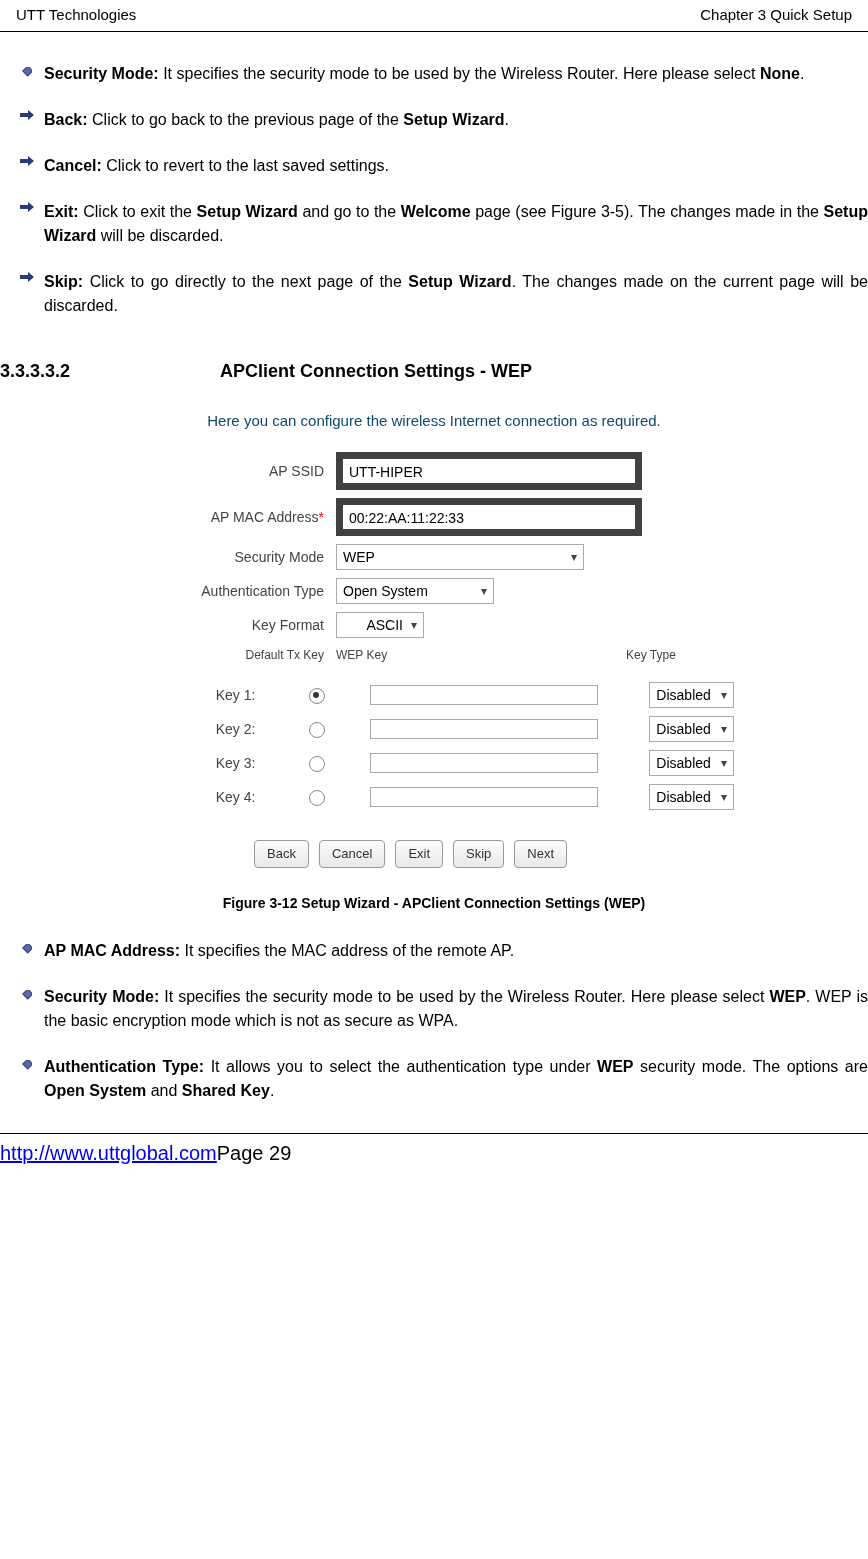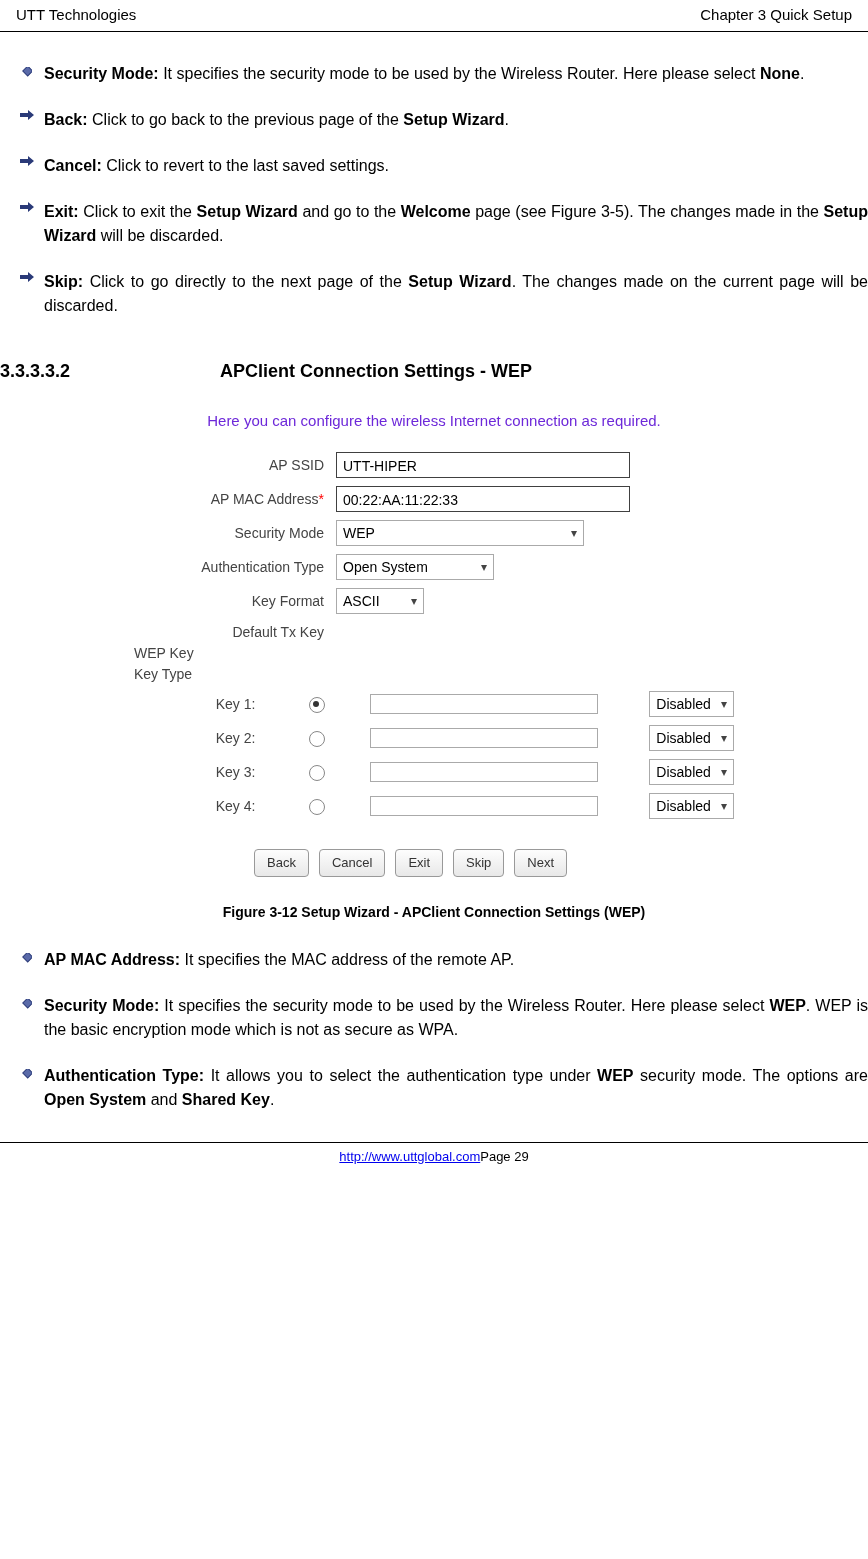--- a/index.html
+++ b/index.html
@@ -57,76 +57,75 @@
     text-align: center;
     margin: 20px 0;
   }
   .figure-inner {
     display: inline-block;
     text-align: left;
     width: 600px;
   }
   .intro-line {
     text-align: center;
-    color: #6d28d9;
+    color: #0c4a6e;
     font-size: 15px;
     margin-bottom: 20px;
   }
   .form-row {
     display: flex;
     align-items: center;
     margin-bottom: 8px;
   }
   .form-label {
     width: 190px;
     text-align: right;
     padding-right: 12px;
     color: #444;
     font-size: 14px;
   }
   .req {
     color: red;
   }
   .text-input {
-    border: 1px solid #404040;
+    border: 7px solid #404040;
     padding: 3px 6px;
     font-size: 14px;
     width: 280px;
     height: 18px;
     background: #fff;
   }
   .select-box {
     border: 1px solid #aaa;
     padding: 2px 20px 2px 6px;
     font-size: 14px;
     background: #fff;
     position: relative;
     display: inline-block;
     height: 20px;
     line-height: 20px;
   }
   .select-wide { width: 220px; }
   .select-med { width: 130px; }
-  .select-sm { width: 60px; }
+  .select-sm { width: 60px; text-align: right; }
   .select-dis { width: 70px; }
   .select-box::after {
     content: "▾";
     position: absolute;
     right: 6px;
     top: 2px;
     color: #444;
     font-size: 12px;
   }
   .keys-header {
     display: flex;
     margin-top: 6px;
-    margin-bottom: 6px;
+    margin-bottom: 18px;
     color: #444;
-    font-size: 14px;
-    flex-direction: column;
+    font-size: 12px;
   }
   .radio {
     appearance: none;
     width: 14px;
     height: 14px;
     border: 1px solid #888;
     border-radius: 50%;
     display: inline-block;
     position: relative;
     vertical-align: middle;
@@ -180,25 +179,25 @@
     cursor: pointer;
   }
   .figure-caption {
     text-align: center;
     font-weight: bold;
     font-size: 14px;
     margin: 25px 0;
   }
   .footer {
     display: flex;
-    justify-content: center;
+    justify-content: flex-start;
     border-top: 1px solid #000;
     padding-top: 4px;
     margin-top: 30px;
-    font-size: 13px;
+    font-size: 20px;
   }
   .link {
     color: #0000EE;
     text-decoration: underline;
   }
   svg { display: block; }
 </style>
 </head>
 <body>
 

